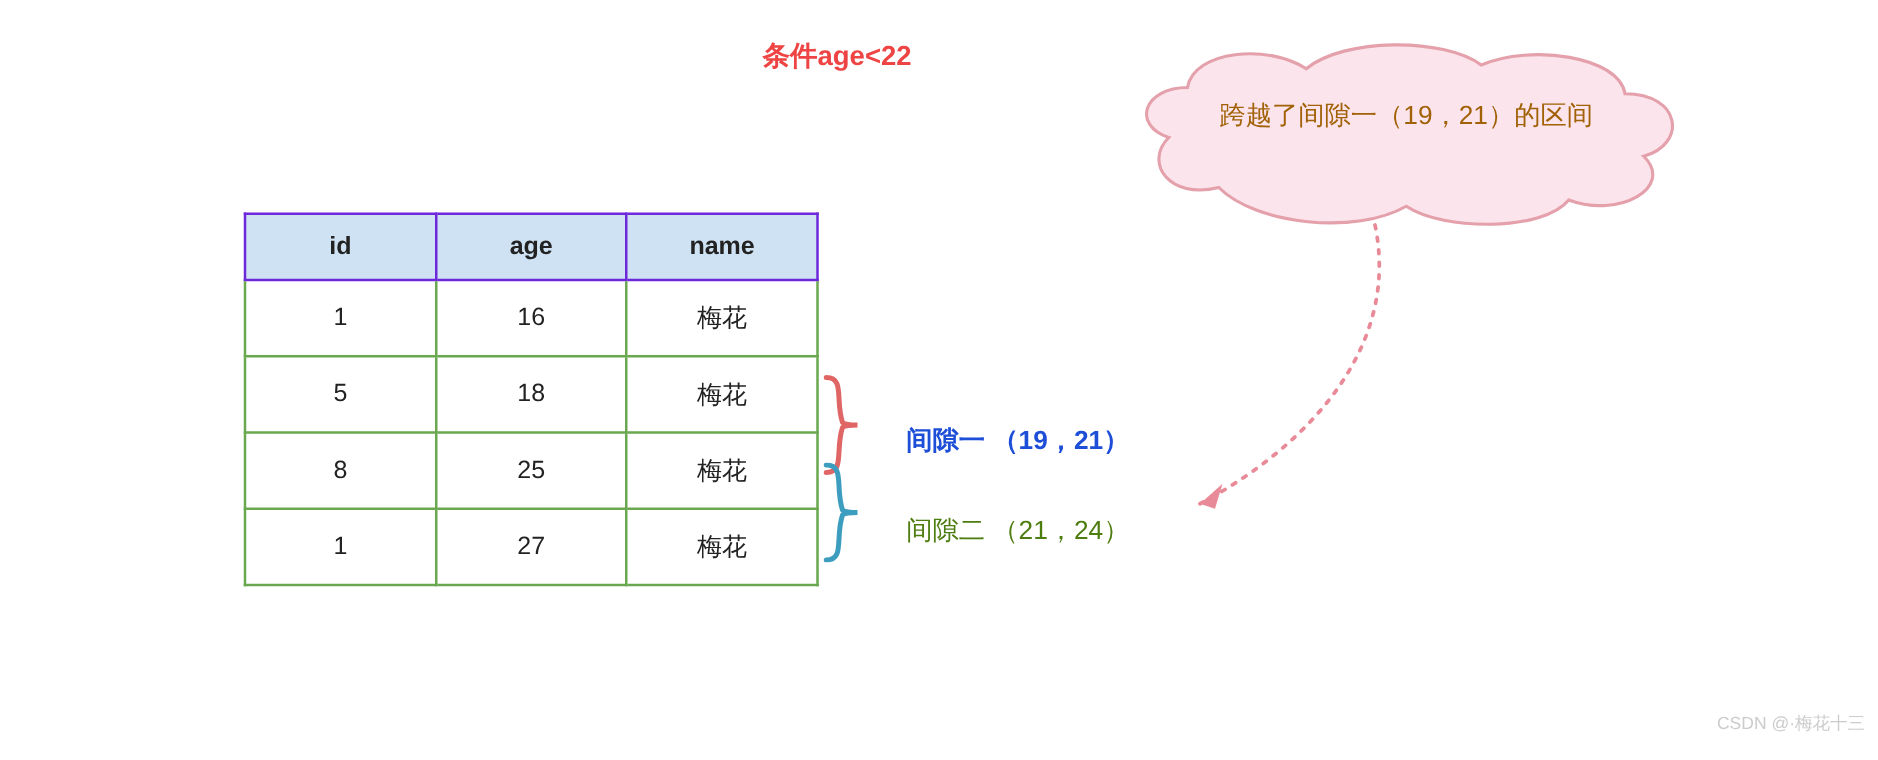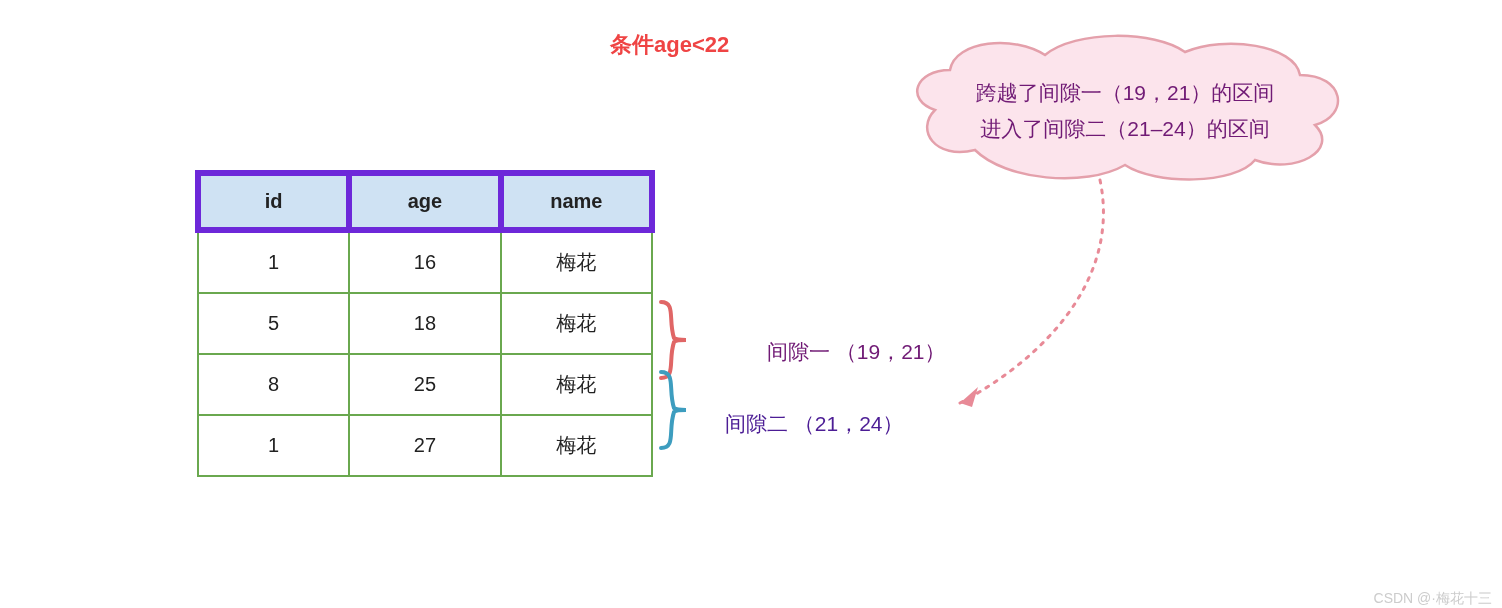--- a/index.html
+++ b/index.html
@@ -20,21 +20,21 @@
     }
     .table-wrap {
       position: absolute;
       top: 170px;
       left: 195px;
       width: 460px;
     }
     .tbl { width: 100%; border-collapse: collapse; }
     .tbl th {
       background: #cfe2f3;
-      border: 6px solid #6d28d9;
+      border: 2px solid #6d28d9;
       padding: 14px 0;
       font-size: 20px;
       font-weight: 600;
       color: #222;
       text-align: center;
     }
     .tbl td {
       border: 2px solid #6aa84f;
       padding: 16px 0;
       font-size: 20px;
@@ -46,61 +46,61 @@
     
     .brace1, .brace2 {
       position: absolute;
       font-family: serif;
     }
     .brace1 svg, .brace2 svg { display:block; }
     .brace1 { left: 656px; top: 300px; }
     .brace2 { left: 656px; top: 370px; }
     .gap-label-1 {
       position: absolute;
-      left: 767px;
+      left: 725px;
       top: 338px;
       font-size: 21px;
-      font-weight: 400;
-      color: #701a75;
+      font-weight: 700;
+      color: #1d4ed8;
     }
     .gap-label-2 {
       position: absolute;
       left: 725px;
       top: 410px;
       font-size: 21px;
       font-weight: 500;
-      color: #4c1d95;
+      color: #4d7c0f;
     }
     .cloud-wrap {
       position: absolute;
       left: 895px;
       top: 30px;
       width: 460px;
       height: 160px;
     }
     .cloud-text {
       position: absolute;
       left: 50px;
       top: 45px;
       width: 360px;
       font-size: 21px;
       line-height: 1.7;
-      color: #701a75;
+      color: #a16207;
       text-align: center;
     }
     .arrow-svg {
       position: absolute;
       left: 900px;
       top: 175px;
       pointer-events: none;
     }
     .watermark {
       position: absolute;
       right: 10px;
-      bottom: 0;
+      bottom: 20px;
       font-size: 14px;
       color: #ccc;
     }
   </style>
 </head>
 <body>
 
 <div class="title">条件age&lt;22</div>
 
 <div class="table-wrap">
@@ -159,21 +159,20 @@
              C 60 10 120 5 150 25
              C 180 0 260 0 290 22
              C 330 5 400 15 405 45
              C 450 45 455 85 420 95
              C 445 120 400 145 360 130
              C 340 155 260 155 230 135
              C 190 158 110 150 80 120 Z" fill="#fce4ec" stroke="#e4a0ab" stroke-width="2.5"></path>
   </svg>
   <div class="cloud-text">
     <div>跨越了间隙一（19，21）的区间</div>
-    <div>进入了间隙二（21–24）的区间</div>
   </div>
 </div>
 
 <svg class="arrow-svg" width="260" height="260" viewBox="0 0 260 260">
   <path d="M 200 5 C 220 100 150 180 60 228" fill="none" stroke="#e88a97" stroke-width="3" stroke-dasharray="3 7" stroke-linecap="round"></path>
   <path d="M 60 228 L 78 212 L 72 232 Z" fill="#e88a97"></path>
 </svg>
 
 <div class="watermark">CSDN @·梅花十三</div>
 

